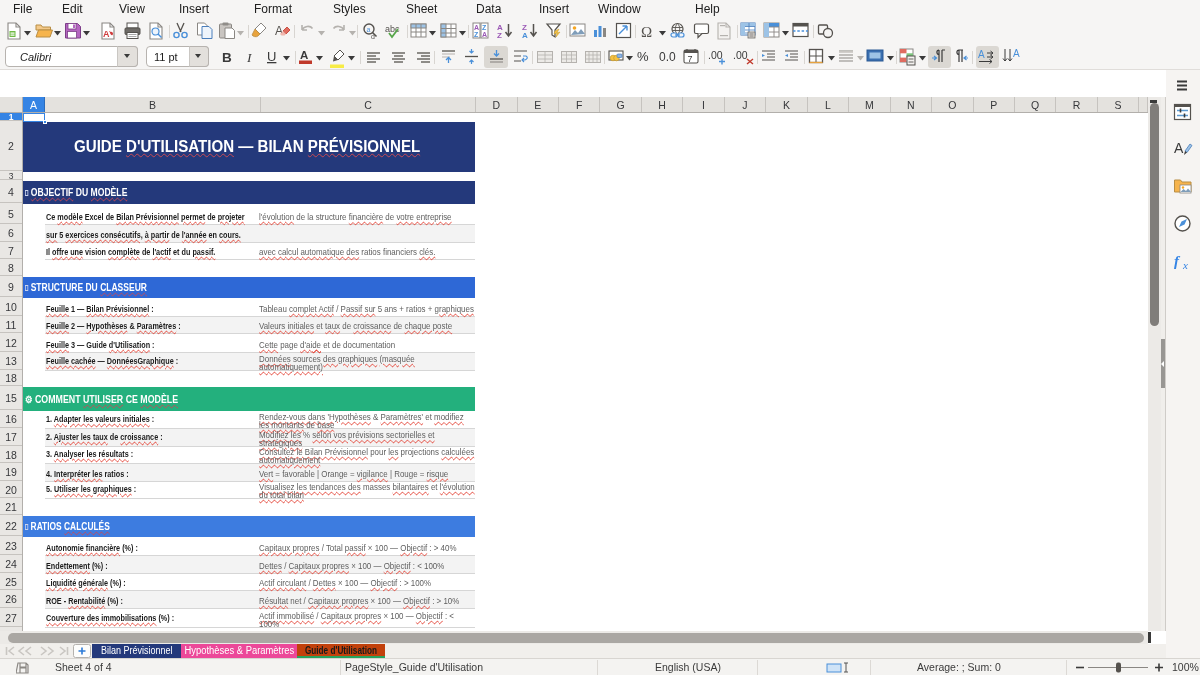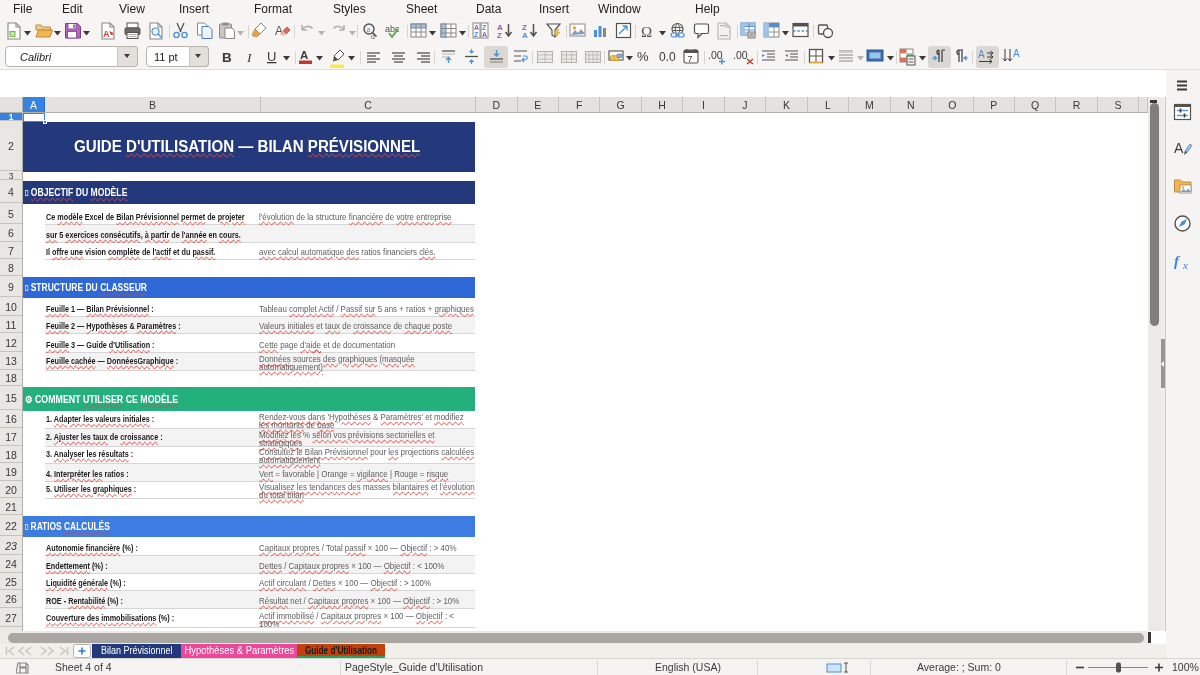--- a/index.html
+++ b/index.html
@@ -433,21 +433,21 @@
 <div class="rh" style="top:240px;height:17px;line-height:17px;text-align:center;">13</div>
 <div class="rh" style="top:258px;height:15px;line-height:15px;">18</div>
 <div class="rh" style="top:274px;height:23px;line-height:23px;">15</div>
 <div class="rh" style="top:298px;height:17px;line-height:17px;">16</div>
 <div class="rh" style="top:316px;height:17px;line-height:17px;">17</div>
 <div class="rh" style="top:334px;height:16px;line-height:16px;">18</div>
 <div class="rh" style="top:351px;height:17px;line-height:17px;">19</div>
 <div class="rh" style="top:369px;height:16px;line-height:16px;">20</div>
 <div class="rh" style="top:386px;height:16px;line-height:16px;">21</div>
 <div class="rh" style="top:403px;height:20px;line-height:20px;">22</div>
-<div class="rh" style="top:424px;height:18px;line-height:18px;font-style:italic;">23</div>
+<div class="rh" style="top:424px;height:18px;line-height:18px;">23</div>
 <div class="rh" style="top:443px;height:17px;line-height:17px;">24</div>
 <div class="rh" style="top:461px;height:16px;line-height:16px;">25</div>
 <div class="rh" style="top:478px;height:17px;line-height:17px;">26</div>
 <div class="rh" style="top:496px;height:18px;line-height:18px;">27</div>
     </div>
 <div id="grid" class="abs">
       <div class="band" style="top:112px;height:18px"></div>
 <div class="band" style="top:204px;height:17px"></div>
 <div class="band" style="top:240px;height:18px"></div>
 <div class="band" style="top:316px;height:18px"></div>

